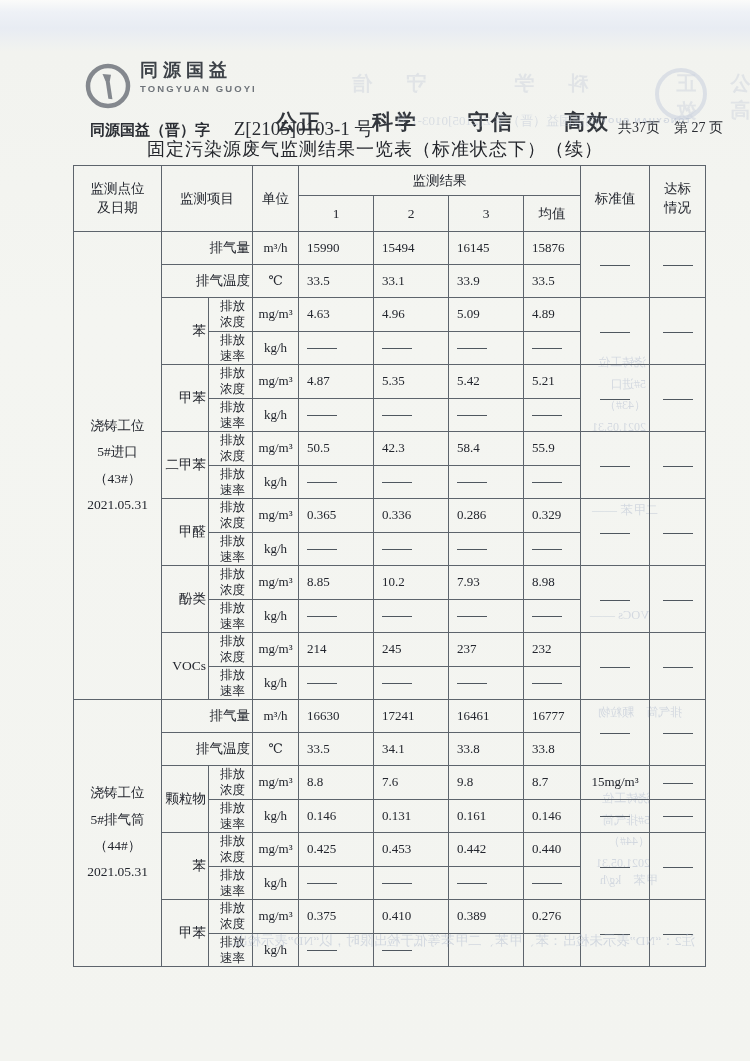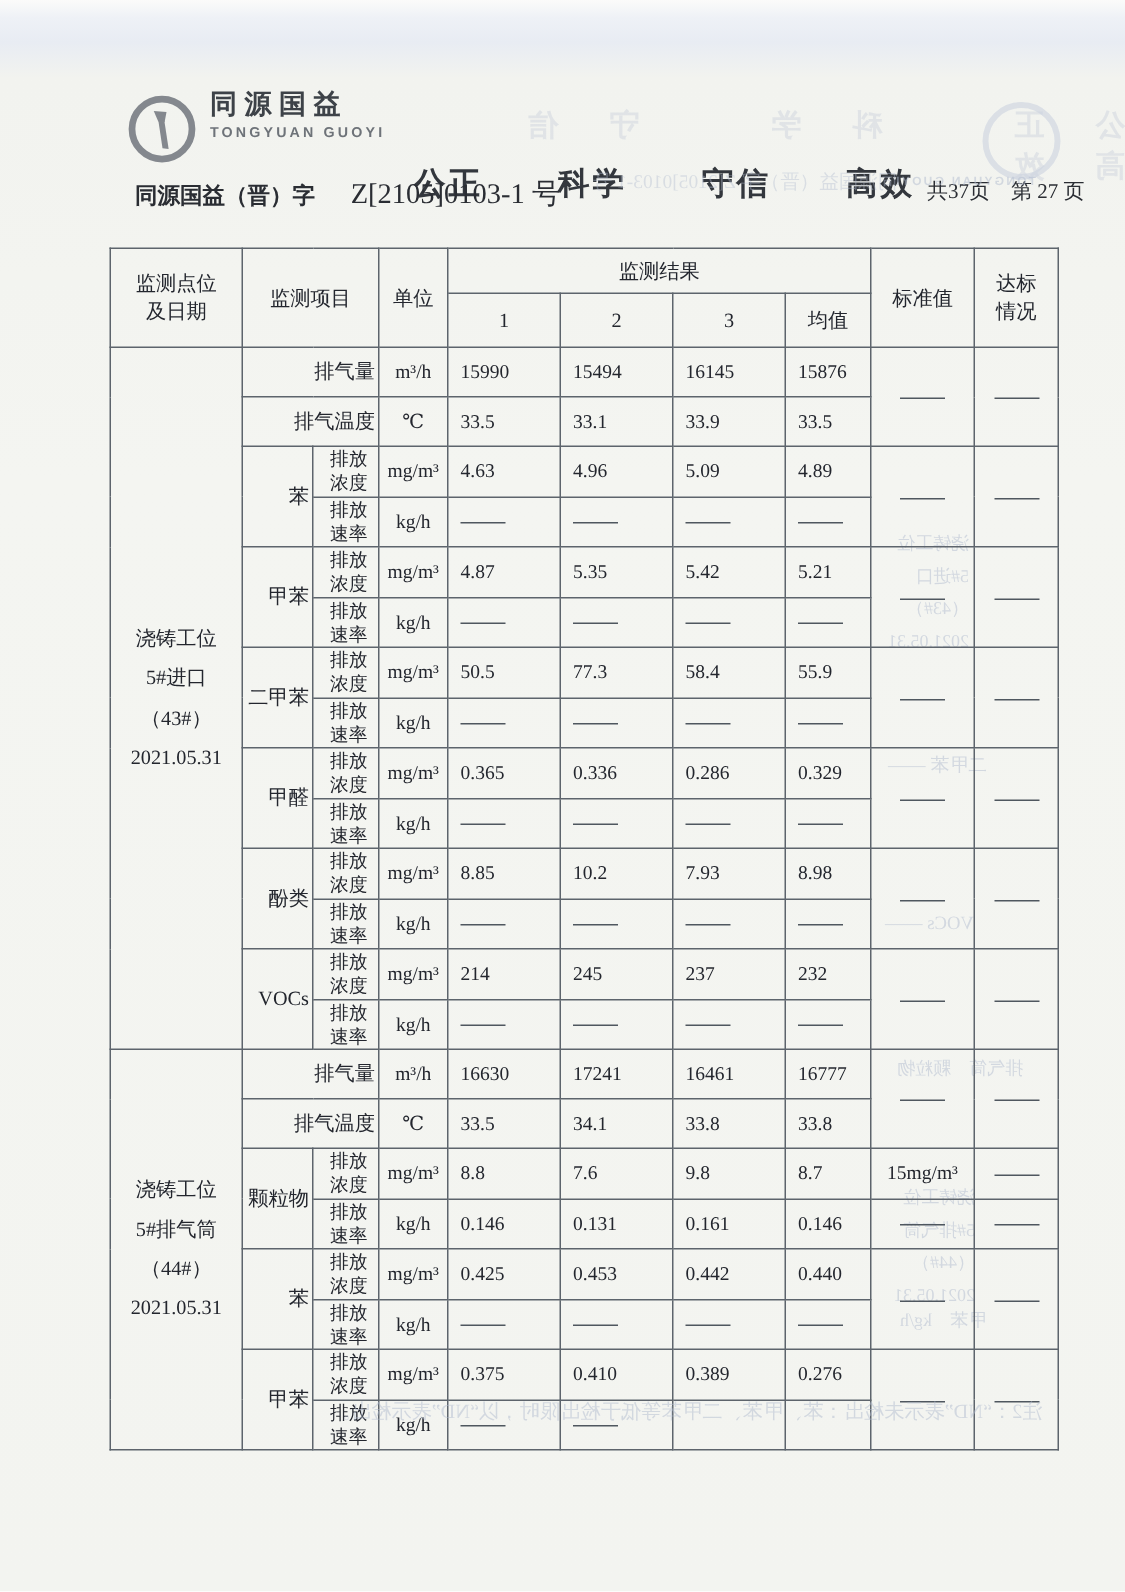--- a/index.html
+++ b/index.html
@@ -95,20 +95,21 @@
   <div class="docline">
     <span class="pre">同源国益（晋）字</span>
     <span class="code">Z[2105]0103-1 号</span>
   </div>
 
   <div class="pageinfo">
     <span>共37页</span>
     <span>第 27 页</span>
   </div>
 
+  <div class="title">固定污染源废气监测结果一览表（标准状态下）（续）</div>
 
   <table class="tbl">
     <colgroup>
       <col style="width:88px">
         <col style="width:47px">
         <col style="width:44px">
       <col style="width:46px">
         <col style="width:75px">
         <col style="width:75px">
       <col style="width:75px">
@@ -193,21 +194,21 @@
           <td><span class="dash-line"></span></td>
           <td><span class="dash-line"></span></td>
           <td><span class="dash-line"></span></td>
           <td><span class="dash-line"></span></td>
         </tr>
         <tr>
           <td rowspan="2" class="item">二甲苯</td>
           <td class="sub">排放浓度</td>
           <td class="ctr">mg/m³</td>
           <td>50.5</td>
-          <td>77.3</td>
+          <td>42.3</td>
           <td>58.4</td>
           <td>55.9</td>
           <td rowspan="2" class="ctr"><span class="dash-line"></span></td>
           <td rowspan="2" class="ctr"><span class="dash-line"></span></td>
         </tr>
         <tr>
           <td class="sub">排放速率</td>
           <td class="ctr">kg/h</td>
           <td><span class="dash-line"></span></td>
           <td><span class="dash-line"></span></td>

